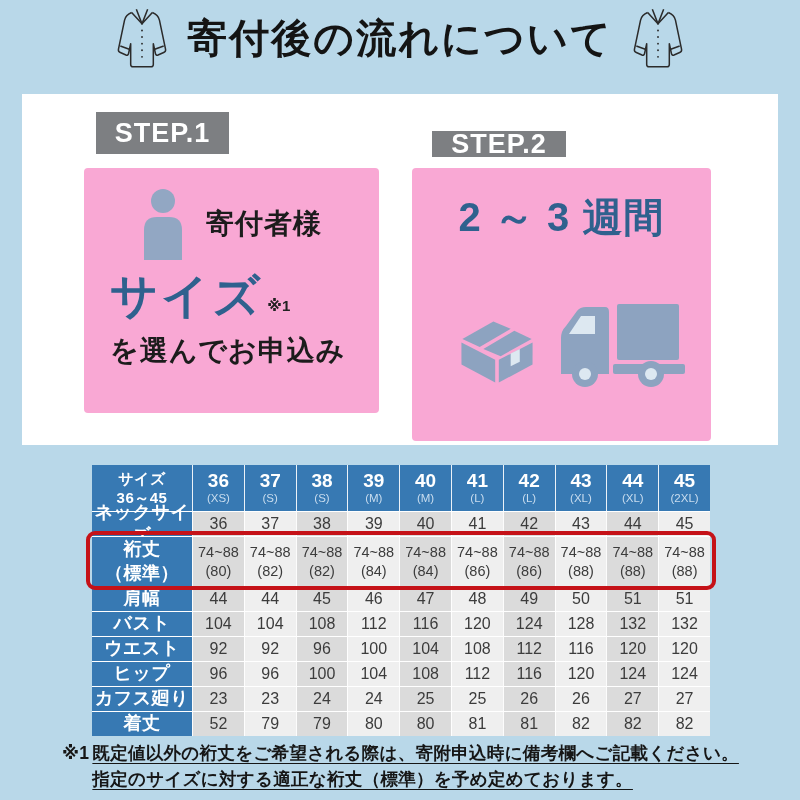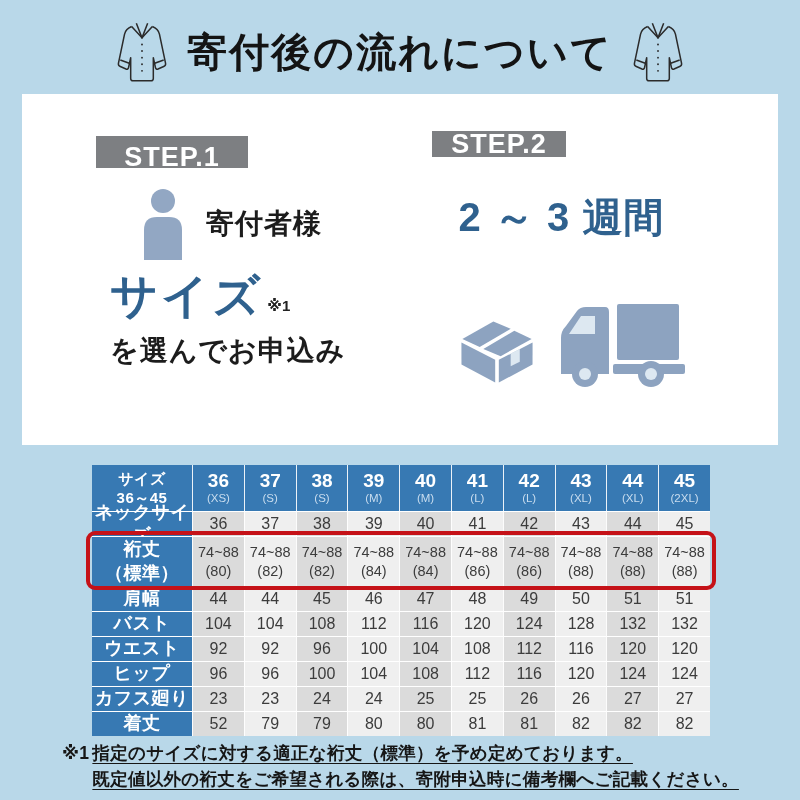--- a/index.html
+++ b/index.html
@@ -6,39 +6,39 @@
   body{
     width:800px;height:800px;position:relative;overflow:hidden;
     background:#b9d8e9;
     font-family:"Liberation Sans","DejaVu Sans",sans-serif;
     -webkit-font-smoothing:antialiased;
   }
   .canvas{position:absolute;inset:0}
 
   
   .title-bar{
-    position:absolute;left:0;top:14px;width:100%;height:76px;
+    position:absolute;left:0;top:0;width:100%;height:76px;
     display:flex;align-items:center;justify-content:center;gap:16px;
   }
   .page-title{
     margin:0;font-family:"Liberation Serif","DejaVu Serif",serif;
     font-size:40px;font-weight:700;color:#141414;letter-spacing:2px;white-space:nowrap;
   }
   .shirt{width:58px;height:66px}
 
   
   .panel{position:absolute;left:22px;top:94px;width:756px;height:351px;background:#ffffff}
   .step-badge{
     position:absolute;background:#7d7f82;color:#fff;
     font-weight:800;font-size:27px;letter-spacing:1px;
     display:flex;align-items:center;justify-content:center;
   }
-  #step1-badge{left:96px;top:136px;width:152px;height:42px}
+  #step1-badge{left:96px;top:112px;width:133px;height:42px}
   #step2-badge{left:432px;top:131px;width:134px;height:26px}
-  .step-box{position:absolute;background:#ffffff;border-radius:4px}
+  .step-box{position:absolute;background:#f9a8d4;border-radius:4px}
   #step1-box{left:84px;top:168px;width:295px;height:245px}
   #step2-box{left:412px;top:168px;width:299px;height:273px}
 
   .actor-row{position:absolute;left:56px;top:20px;display:flex;align-items:center;gap:20px}
   .person-svg{width:46px;height:72px}
   .actor-name{font-size:28px;font-weight:800;color:#1c1c1c;letter-spacing:1px}
   .size-line{position:absolute;left:26px;top:102px;display:flex;align-items:flex-end}
   .size-word{font-size:47px;font-weight:800;color:#2f618e;letter-spacing:3px;line-height:1.1}
   .note-ref{font-size:15px;font-weight:700;color:#222;margin-left:4px;margin-bottom:7px}
   .action-text{position:absolute;left:26px;top:164px;font-size:28px;font-weight:700;color:#1c1c1c;letter-spacing:1px}
@@ -509,18 +509,18 @@
             <span>82</span>
           </div>
         </div>
       </div>
     <div class="red-highlight"></div>
   </div>
 
   <div class="footnote">
     <span class="fn-marker">※1</span>
     <div class="fn-lines">
+      <div>既定値以外の裄丈をご希望される際は、寄附申込時に備考欄へご記載ください。</div>
       <div>指定のサイズに対する適正な裄丈（標準）を予め定めております。</div>
-      <div>既定値以外の裄丈をご希望される際は、寄附申込時に備考欄へご記載ください。</div>
     </div>
   </div>
 
 </div>
 
 </body></html>

